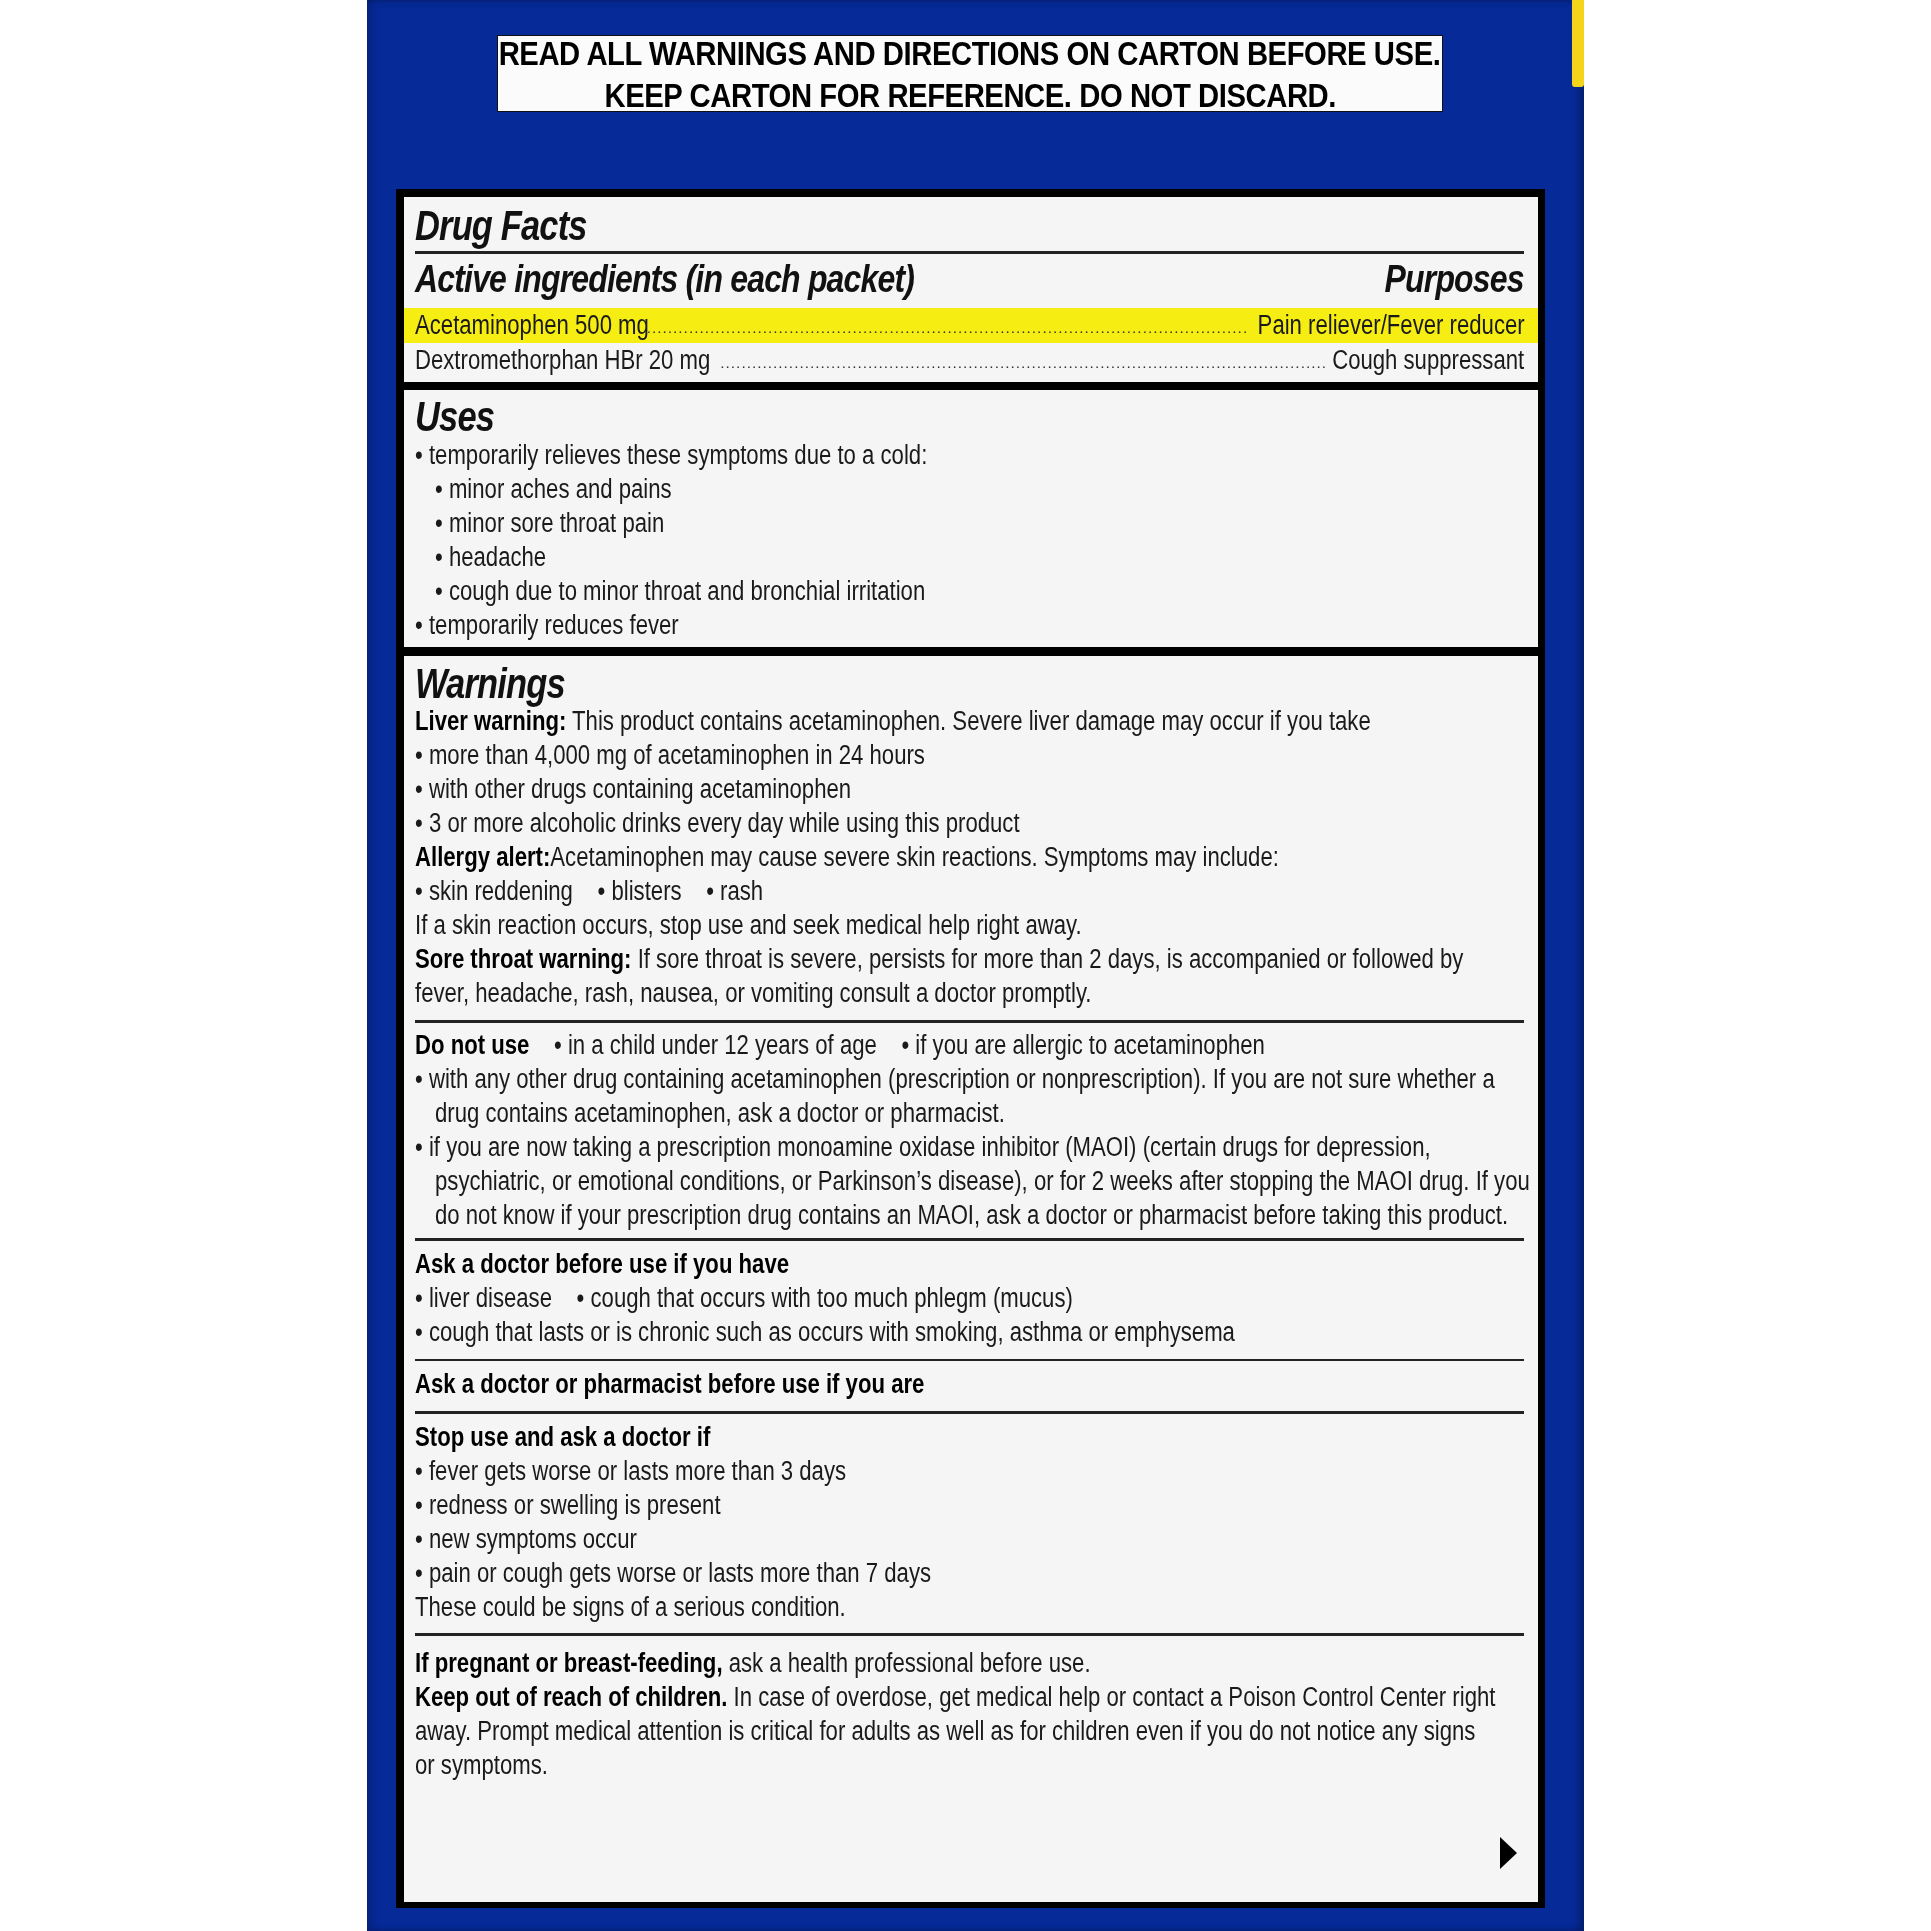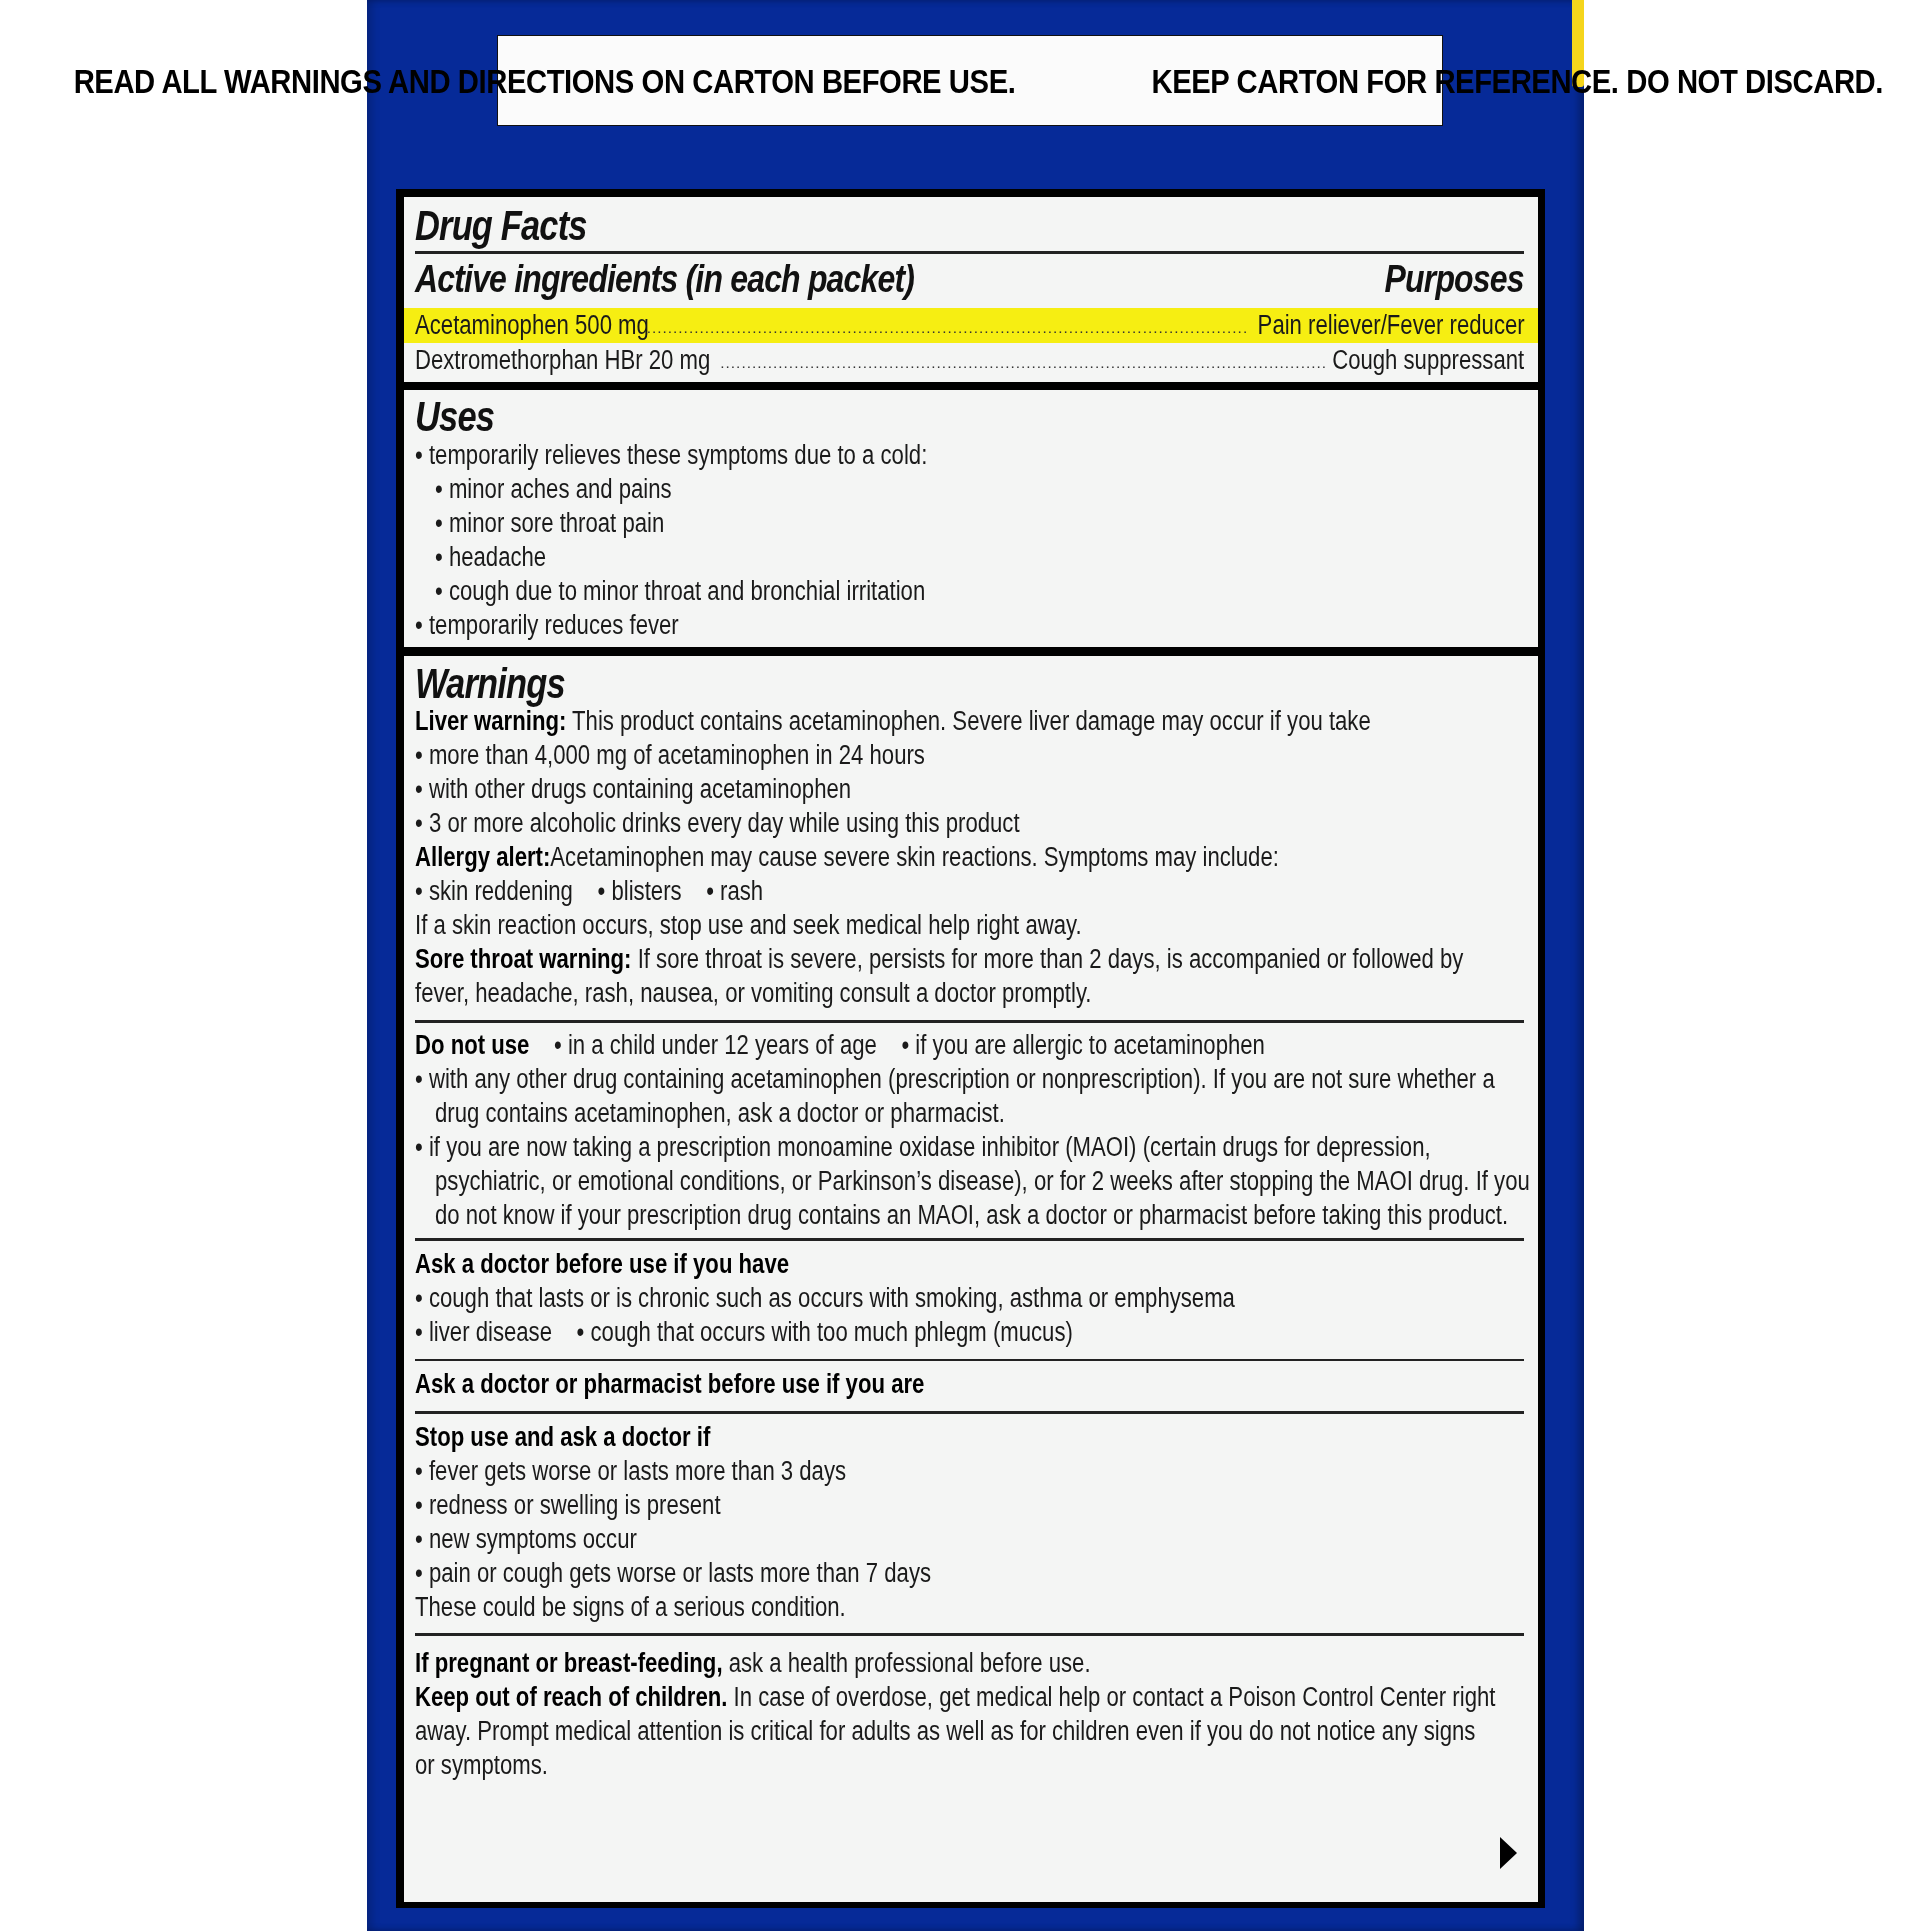--- a/index.html
+++ b/index.html
@@ -11,23 +11,23 @@
   .panel {
     position: absolute; left: 367px; top: 0; width: 1217px; height: 1931px;
     background: #062a98;
     box-shadow: inset -5.8px 0 7.7px rgba(0,0,0,0.25), inset 5.8px 0 7.7px rgba(0,0,0,0.15);
   }
   .yellow-tab {
     position: absolute; left: 1572px; top: 0; width: 11.6px; height: 87px;
     background: #f5d51c; border-radius: 0 0 2.9px 2.9px;
   }
   .banner {
-    position: absolute; left: 497px; top: 35px; width: 946px; height: 91px;
+    position: absolute; left: 497px; top: 35px; width: 946px; height: 77px;
     background: #fbfbfb; border: 1.9px solid #111; box-sizing: border-box;
-    display: flex; flex-direction: row; align-items: center; justify-content: center;
+    display: flex; flex-direction: column; align-items: center; justify-content: center;
   }
   .banner div {
     font-family: "Liberation Sans", sans-serif; font-weight: bold; color: #000;
     font-size: 34px; line-height: 42px; letter-spacing: -0.5px;
     transform: scaleX(0.86); white-space: nowrap;
   }
   .facts {
     position: absolute; left: 396px; top: 141px; width: 1149px; height: 1719px;
     background: #000; box-sizing: border-box; padding: 5.8px; margin-top: 48px;
   }
@@ -130,22 +130,22 @@
     <div class="line"><span class="cond"><span class="b">Do not use</span>&nbsp;&nbsp;&nbsp;&nbsp;• <span>in a child under 12 years of age</span>&nbsp;&nbsp;&nbsp;&nbsp;• <span>if you are allergic to acetaminophen</span></span></div>
     <div class="line"><span class="cond">• <span>with any other drug containing acetaminophen (prescription or nonprescription). If you are not sure whether a</span></span></div>
     <div class="line indent1"><span class="cond">drug contains acetaminophen, ask a doctor or pharmacist.</span></div>
     <div class="line"><span class="cond">• <span>if you are now taking a prescription monoamine oxidase inhibitor (MAOI) (certain drugs for depression,</span></span></div>
     <div class="line indent1"><span class="cond">psychiatric, or emotional conditions, or Parkinson’s disease), or for 2 weeks after stopping the MAOI drug. If you</span></div>
     <div class="line indent1"><span class="cond">do not know if your prescription drug contains an MAOI, ask a doctor or pharmacist before taking this product.</span></div>
 
     <div class="rule" style="margin:5.8px 0 5.8px;"></div>
 
     <div class="line"><span class="cond b">Ask a doctor before use if you have</span></div>
+    <div class="line"><span class="cond">• <span>liver disease</span>&nbsp;&nbsp;&nbsp;&nbsp;• <span>cough that occurs with too much phlegm (mucus)</span></span></div>
     <div class="line"><span class="cond">• <span>cough that lasts or is chronic such as occurs with smoking, asthma or emphysema</span></span></div>
-    <div class="line"><span class="cond">• <span>liver disease</span>&nbsp;&nbsp;&nbsp;&nbsp;• <span>cough that occurs with too much phlegm (mucus)</span></span></div>
 
     <div class="rule" style="margin:9.7px 0 5.8px;"></div>
 
     <div class="line"><span class="cond b">Ask a doctor or pharmacist before use if you are</span></div>
 
     <div class="rule" style="margin:9.7px 0 5.8px;"></div>
 
     <div class="line"><span class="cond b">Stop use and ask a doctor if</span></div>
     <div class="line"><span class="cond">• <span>fever gets worse or lasts more than 3 days</span></span></div>
     <div class="line"><span class="cond">• <span>redness or swelling is present</span></span></div>

